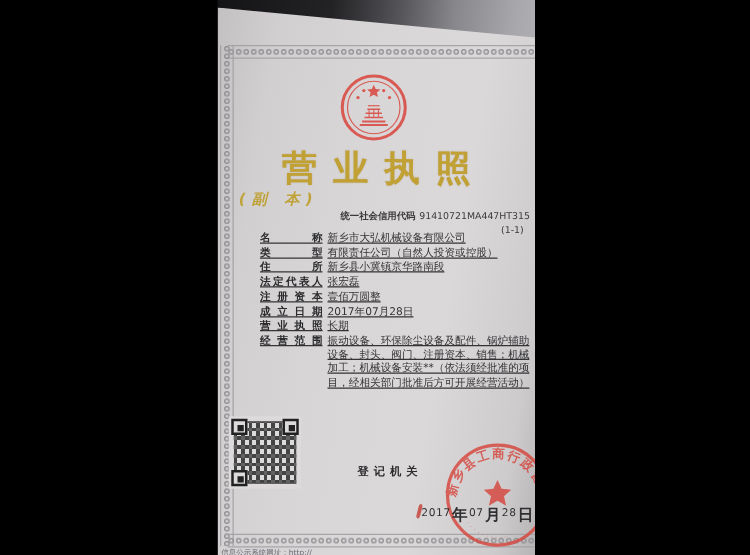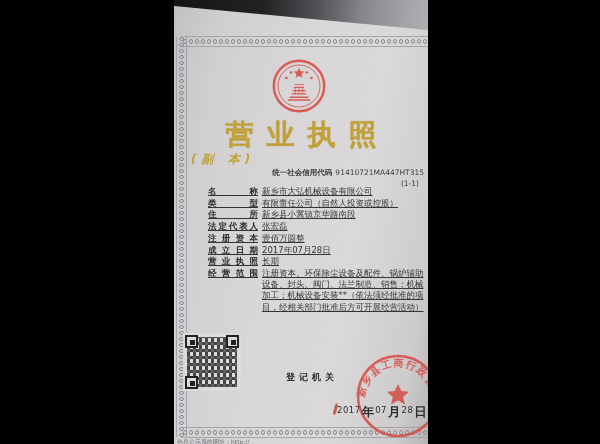--- a/index.html
+++ b/index.html
@@ -119,21 +119,21 @@
       <div class="frow">
         <span class="flabel">成立日期</span>
         <span class="fvalue">2017年07月28日</span>
       </div>
       <div class="frow">
         <span class="flabel">营业执照</span>
         <span class="fvalue">长期</span>
       </div>
       <div class="frow">
         <span class="flabel">经营范围</span>
-        <span class="fvalue">注册资本、环保除尘设备及配件、锅炉辅助设备、封头、阀门、法兰制造、销售；机械加工；机械设备安装**（依法须经批准的项目，经相关部门批准后方可开展经营活动）</span>
+        <span class="fvalue">振动设备、环保除尘设备及配件、锅炉辅助设备、封头、阀门、注册资本、销售；机械加工；机械设备安装**（依法须经批准的项目，经相关部门批准后方可开展经营活动）</span>
       </div>
     </div>
 
     <div class="qr">
       <div class="qr-noise"></div>
       <div class="finder tl"></div>
       <div class="finder tr"></div>
       <div class="finder bl"></div>
     </div>
 

